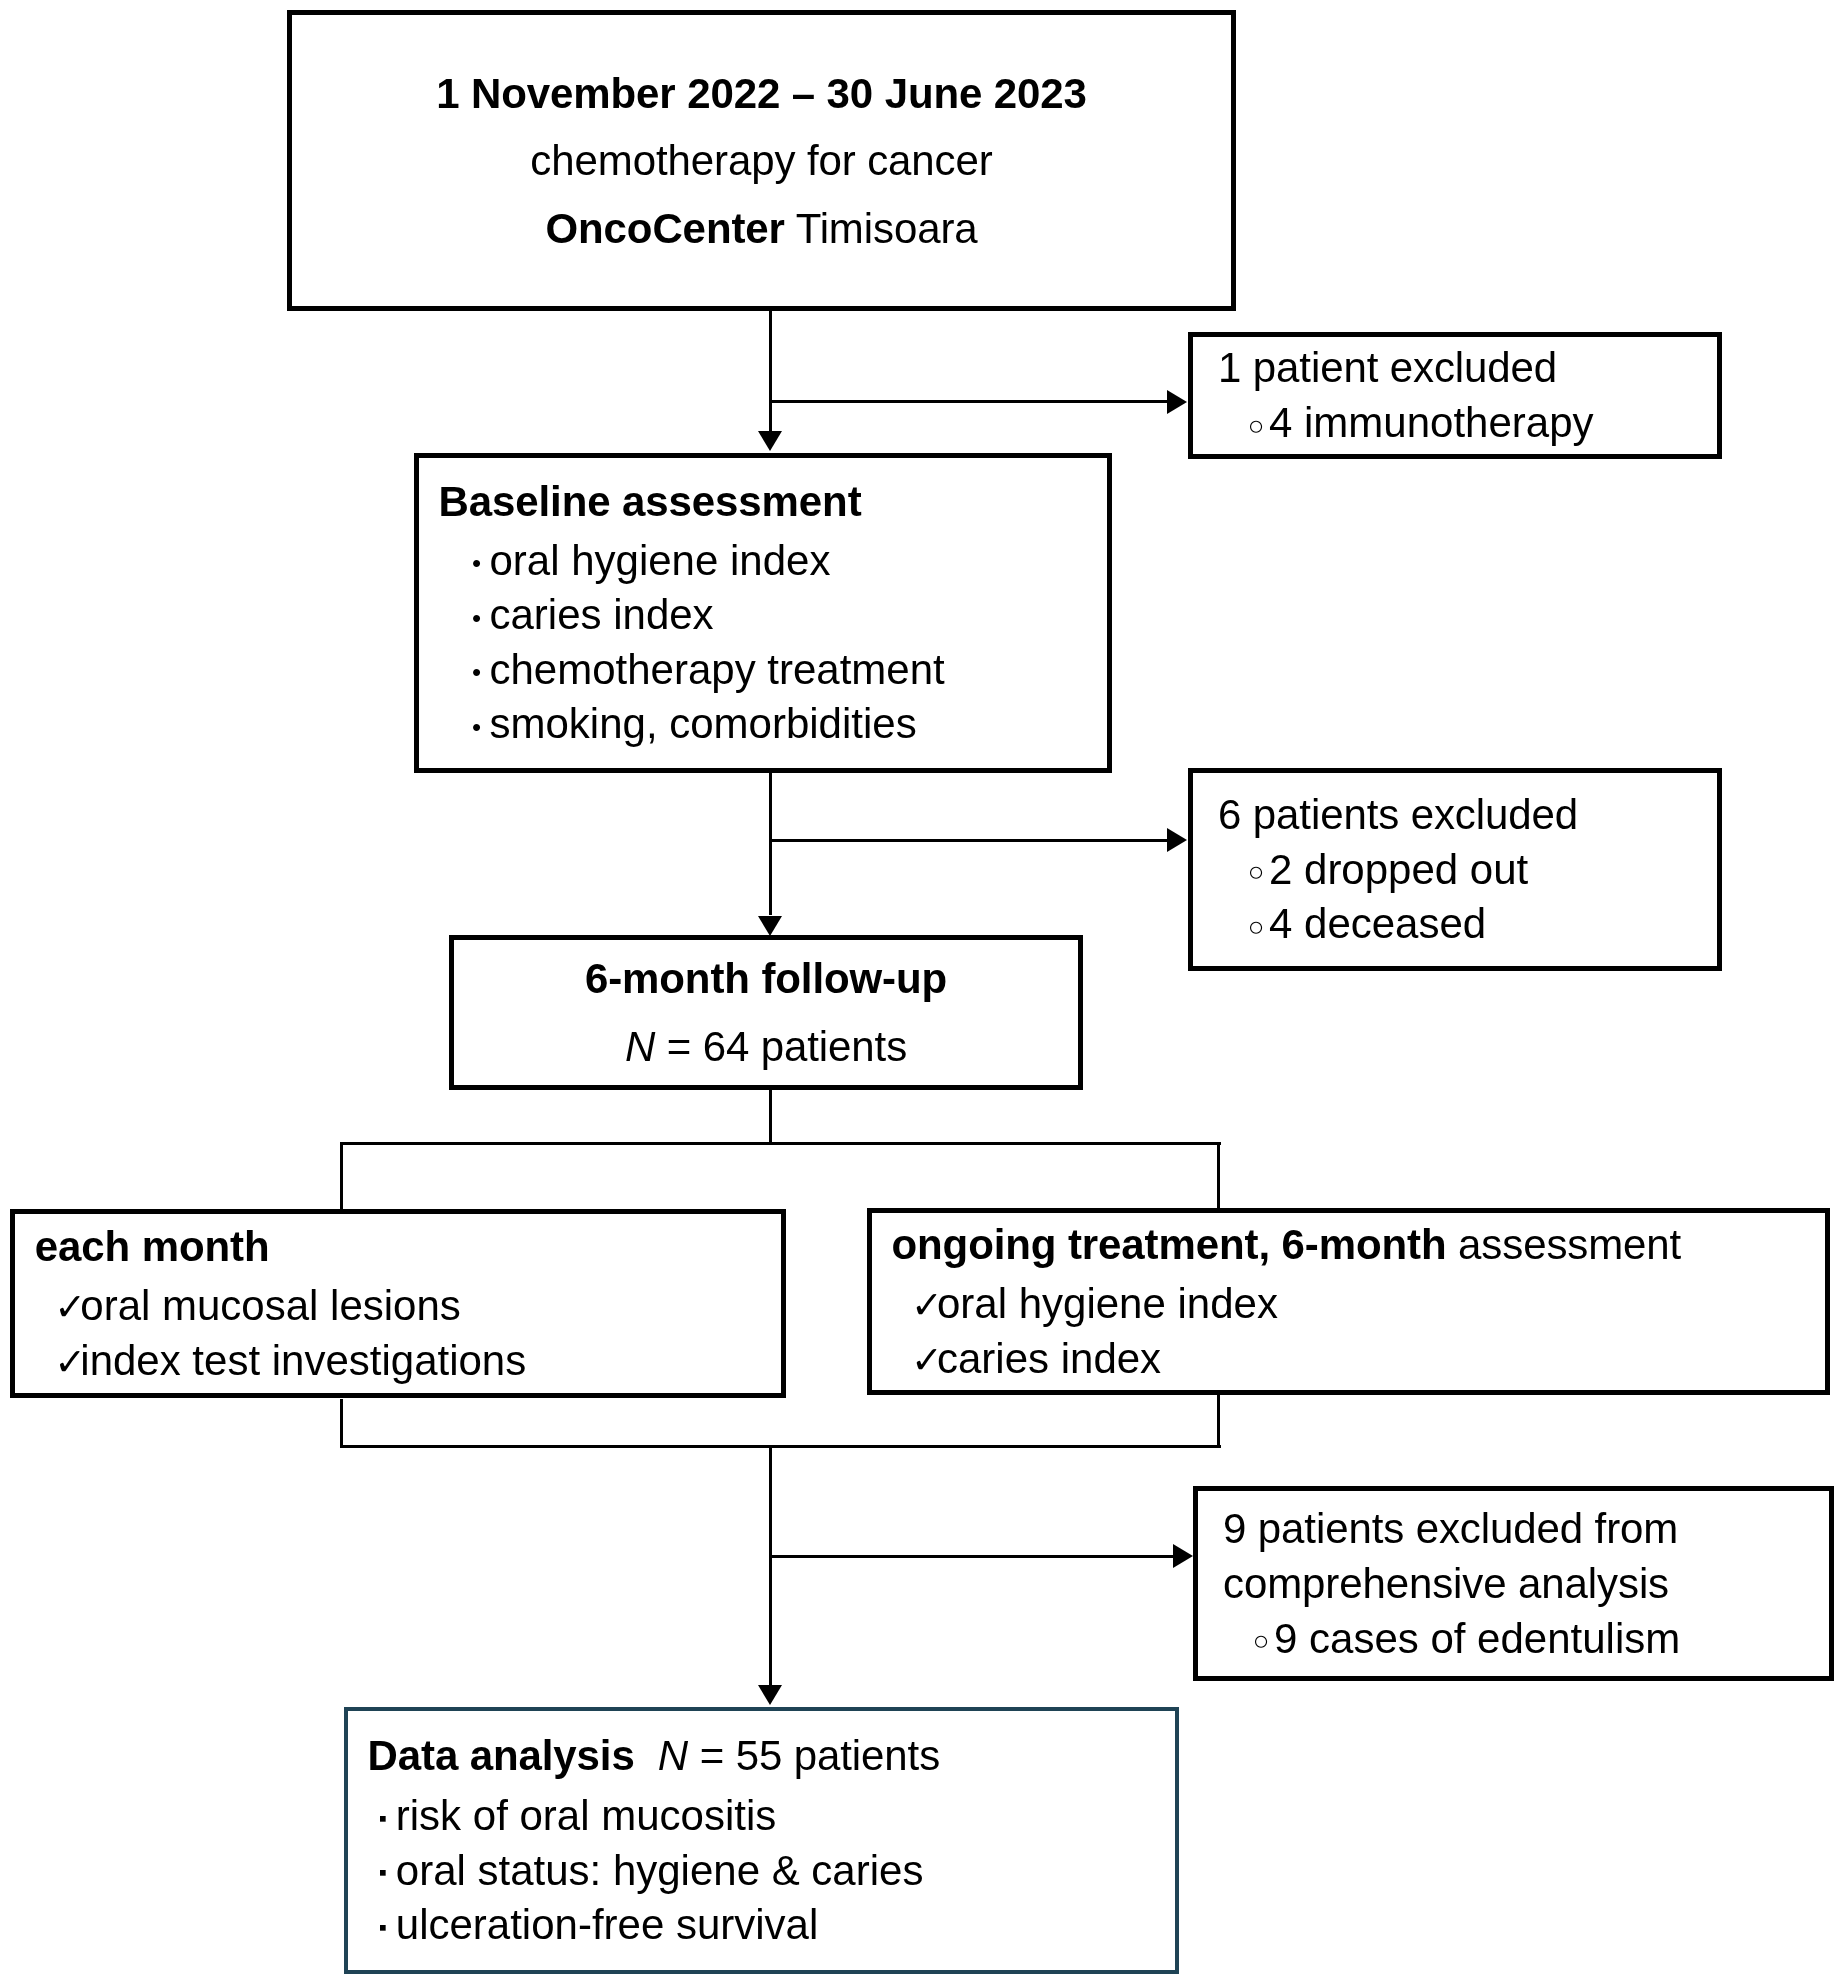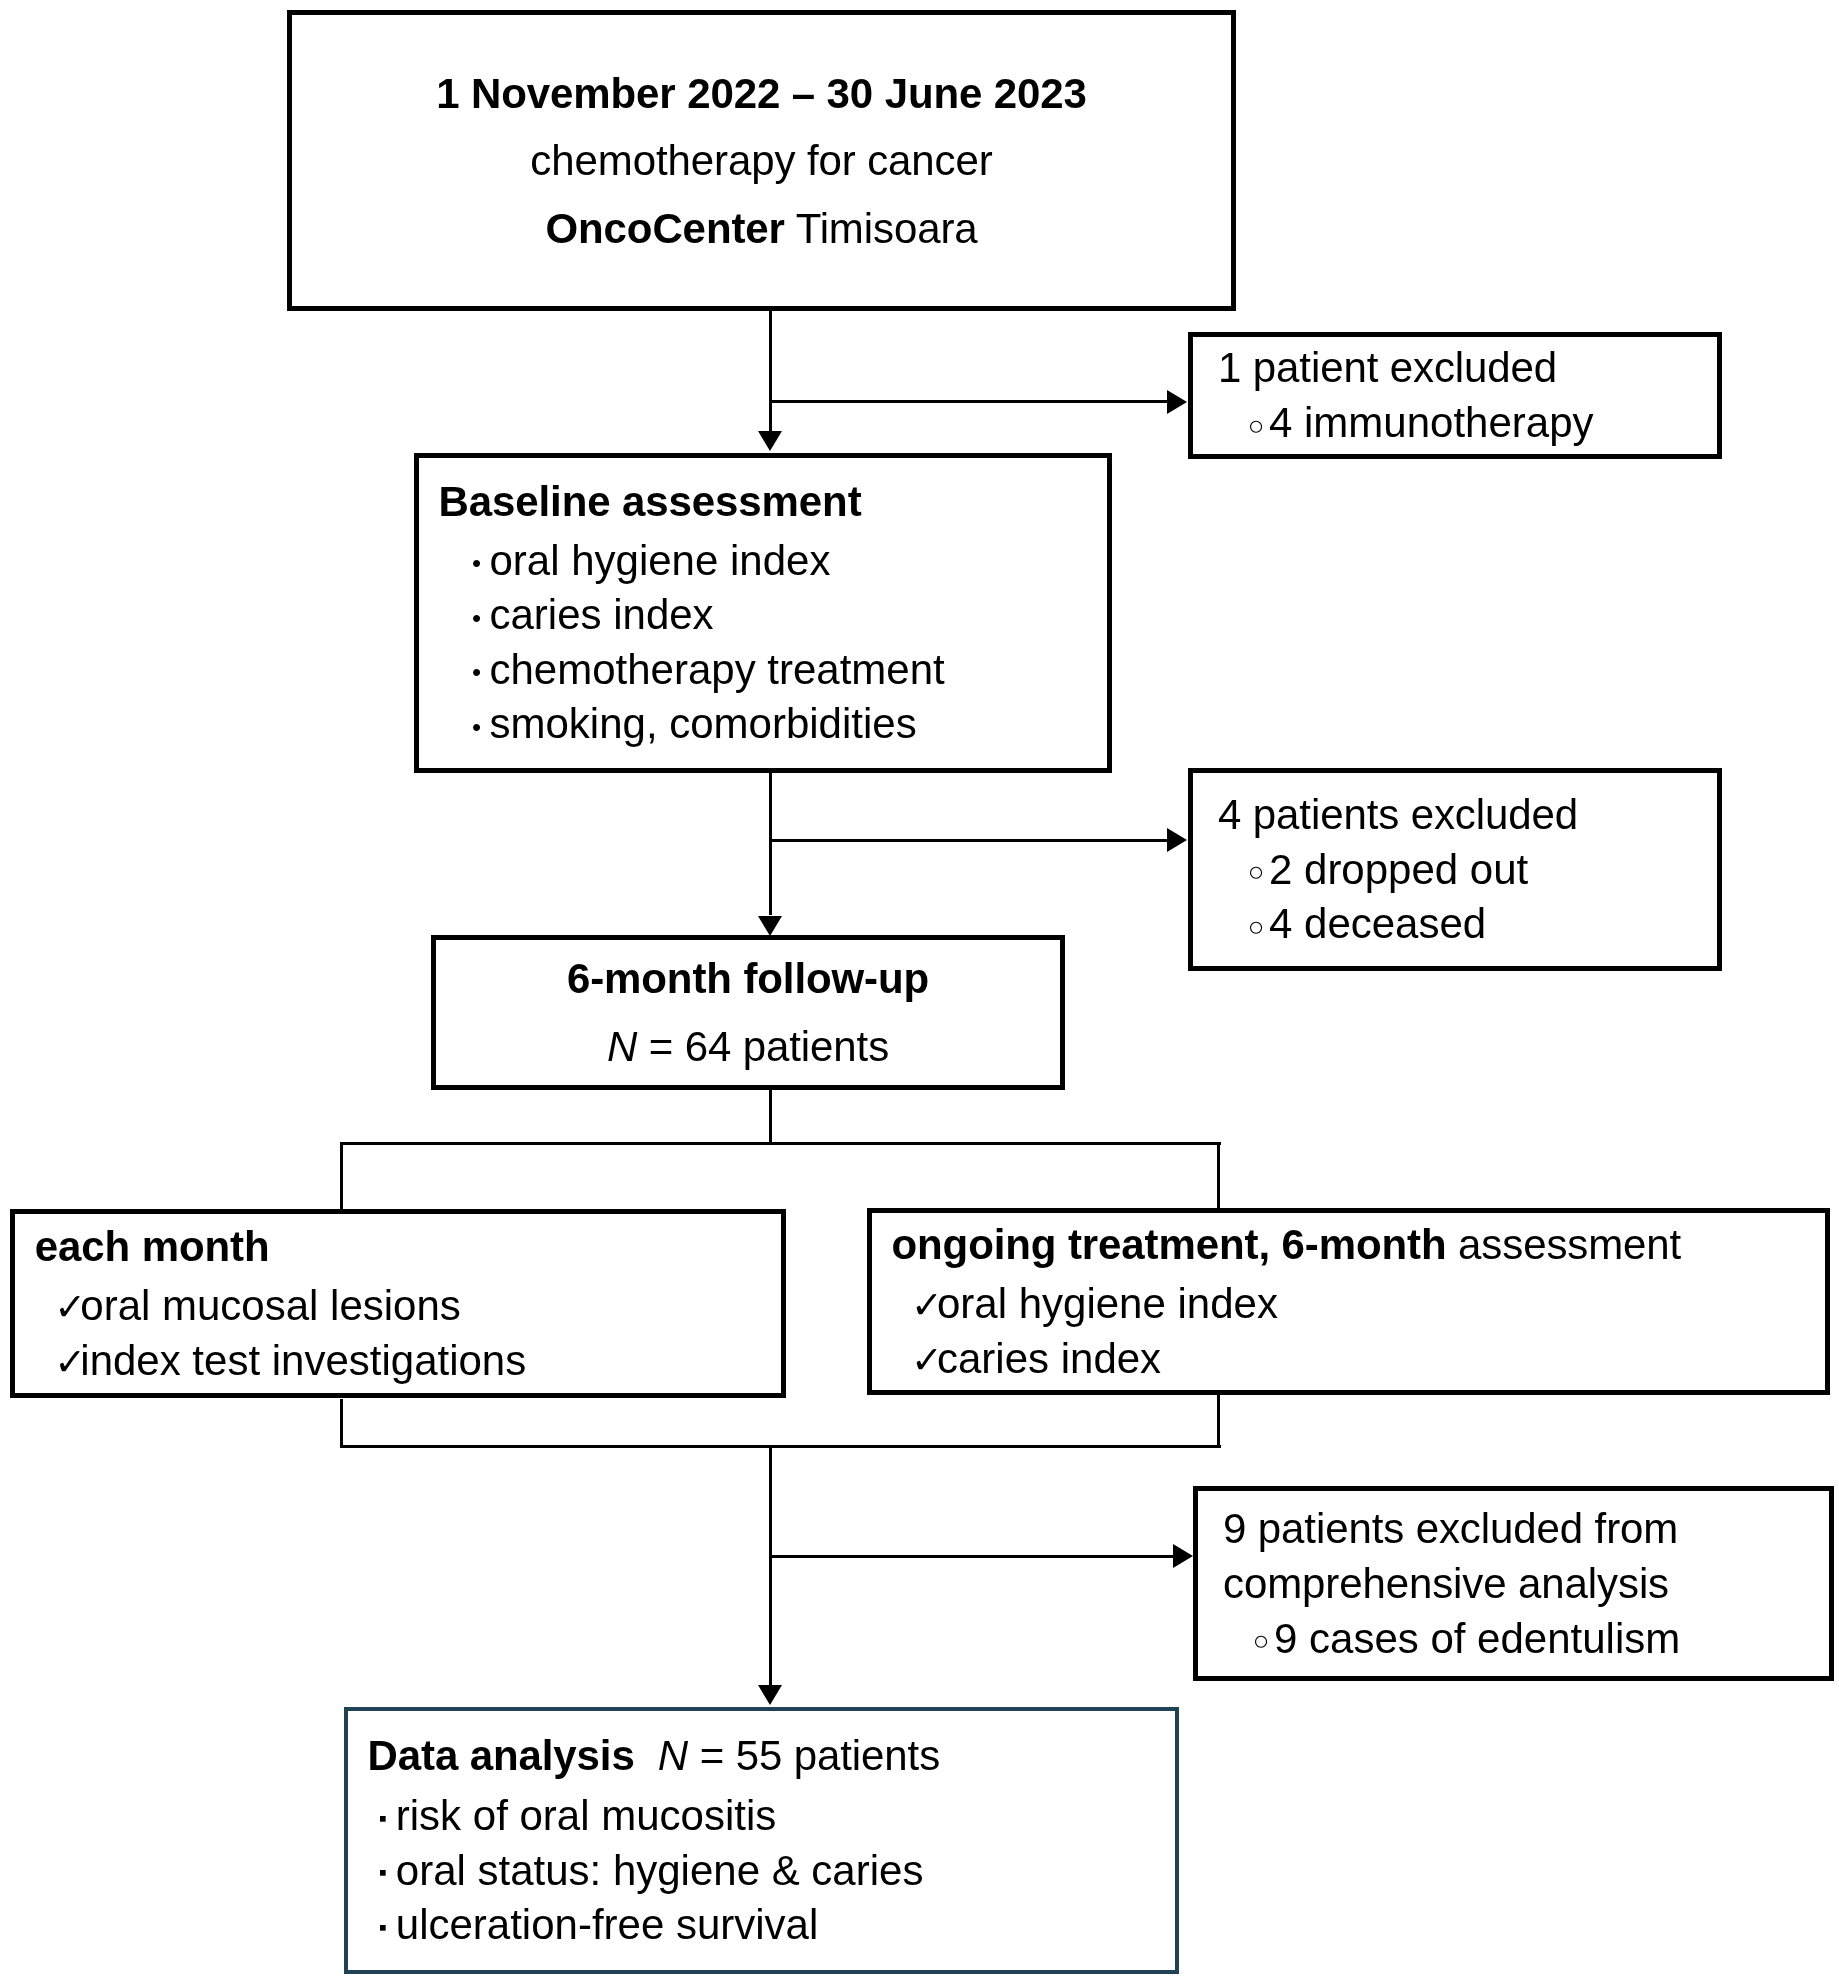--- a/index.html
+++ b/index.html
@@ -144,34 +144,34 @@
     </ul>
   </div>
 
   <div class="vline" style="left:769px; top:773px; height:142px;"></div>
   <div class="arrow-down" style="left:758px; top:916px;"></div>
 
   <div class="hline" style="left:769px; top:839px; width:398px;"></div>
   <div class="arrow-right" style="left:1167px; top:828px;"></div>
 
   <div class="box" style="left:1188px; top:768px; width:534px; height:203px; padding:0 0 0 25px;">
-    <div class="line">4 patients excluded</div>
+    <div class="line">6 patients excluded</div>
     <ul class="blist">
       <li style="padding-left:25px;">
         <span class="bullet ring">○</span>
         <span>2 dropped  out</span>
       </li>
       <li style="padding-left:25px;">
         <span class="bullet ring">○</span>
         <span>4 deceased</span>
       </li>
     </ul>
   </div>
 
-  <div class="box center-text" style="left:431px; top:935px; width:634px; height:155px;">
+  <div class="box center-text" style="left:449px; top:935px; width:634px; height:155px;">
     <div class="line bold">6-month follow-up</div>
     <div class="line"><span class="ital">N</span><span> = 64 patients</span></div>
   </div>
 
   <div class="vline" style="left:769px; top:1090px; height:55px;"></div>
   <div class="hline" style="left:340px; top:1142px; width:881px;"></div>
   <div class="vline" style="left:340px; top:1142px; height:70px;"></div>
   <div class="vline" style="left:1217px; top:1142px; height:70px;"></div>
 
   <div class="box" style="left:10.3px; top:1209px; width:776px; height:189px; padding:0 0 0 19.5px;">

